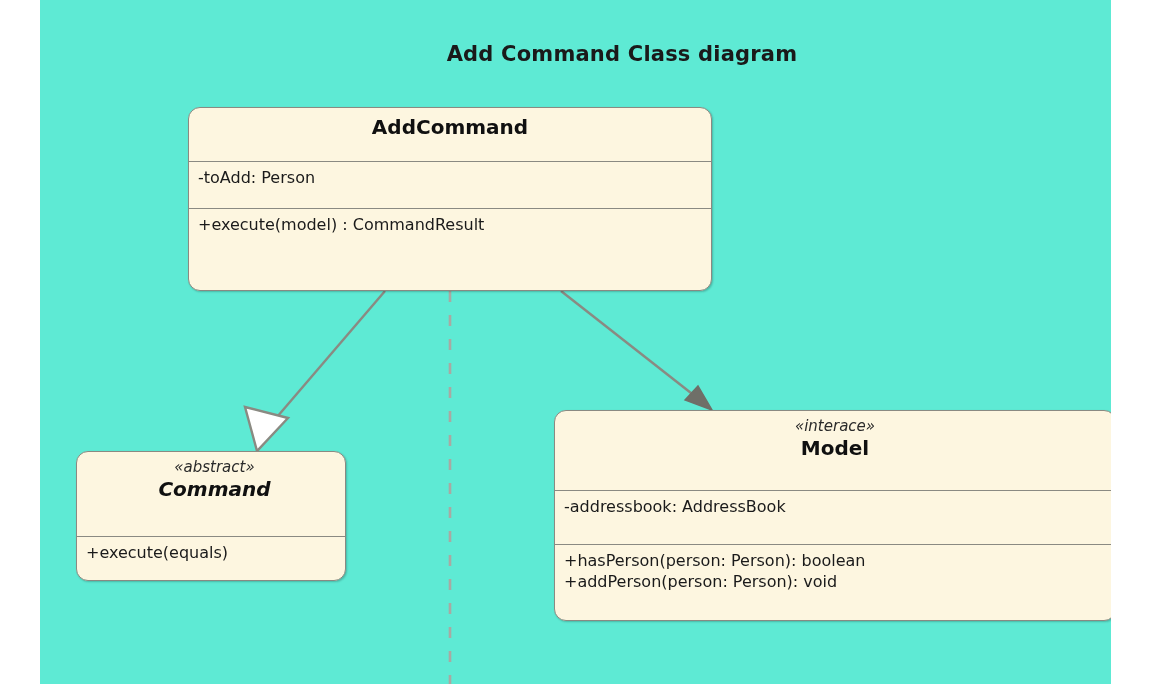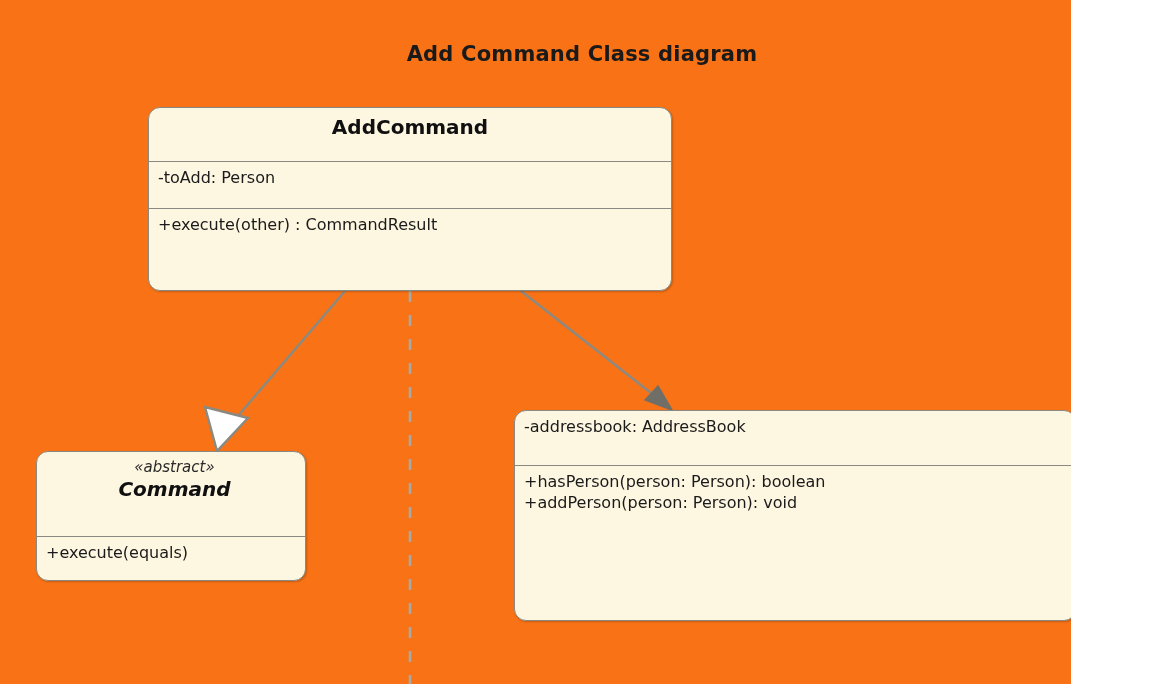--- a/index.html
+++ b/index.html
@@ -4,23 +4,24 @@
 <style>
   html, body {
     margin: 0;
     padding: 0;
     background: #ffffff;
   }
   #canvas {
     position: relative;
     width: 1071px;
     height: 684px;
-    background: #f97316;
+    background: #5eead4;
     overflow: hidden;
     font-family: "DejaVu Sans", sans-serif;
+    margin-left: 40px;
   }
 
   
   #diagram-title {
     position: absolute;
     left: 0;
     top: 42px;
     width: 1164px;
     text-align: center;
     font-size: 21px;
@@ -133,35 +134,39 @@
   </svg>
 
   <div class="uml-class" id="class-addcommand">
     <div class="compartment header">
       <div class="class-name">AddCommand</div>
     </div>
     <div class="compartment attrs">
       <div class="member">-toAdd: Person</div>
     </div>
     <div class="compartment methods">
-      <div class="member">+execute(other) : CommandResult</div>
+      <div class="member">+execute(model) : CommandResult</div>
     </div>
   </div>
 
   <div class="uml-class" id="class-command">
     <div class="compartment header">
       <div class="class-stereotype">«abstract»</div>
       <div class="class-name abstract-name">Command</div>
     </div>
     <div class="compartment methods">
       <div class="member">+execute(equals)</div>
     </div>
   </div>
 
   <div class="uml-class" id="class-model">
+    <div class="compartment header">
+      <div class="class-stereotype">«interace»</div>
+      <div class="class-name">Model</div>
+    </div>
     <div class="compartment attrs">
       <div class="member">-addressbook: AddressBook</div>
     </div>
     <div class="compartment methods">
       <div class="member">+hasPerson(person: Person): boolean</div>
       <div class="member">+addPerson(person: Person): void</div>
     </div>
   </div>
 
 </div>

